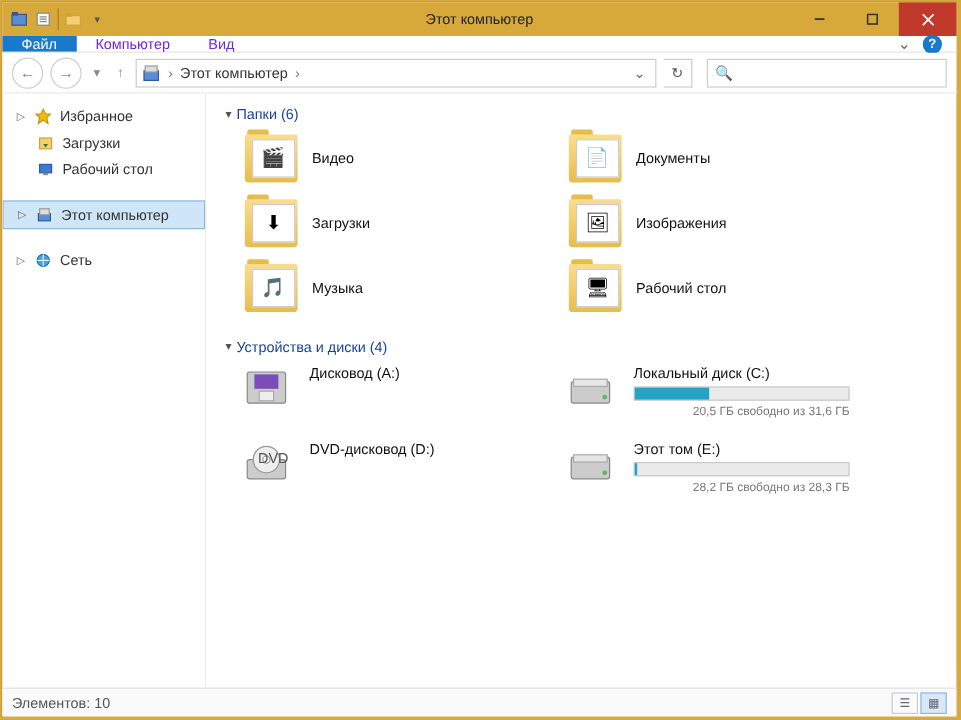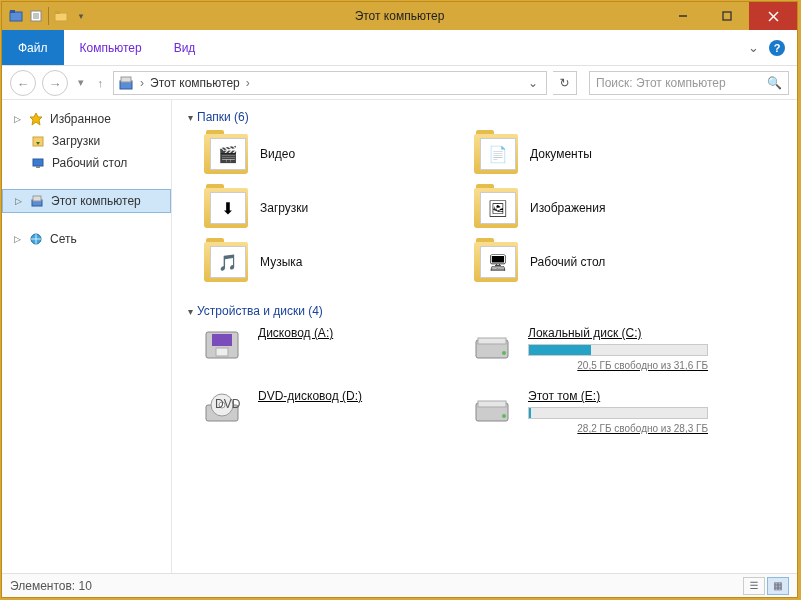--- a/index.html
+++ b/index.html
@@ -6,21 +6,21 @@
   body { width: 801px; height: 600px; background: #d6a93a; overflow: hidden; }
   .window { width: 797px; height: 597px; margin: 1px; border: 1px solid #c08a15; background: #fff; display: flex; flex-direction: column; }
   .titlebar { height: 28px; background: #d6a93a; display: flex; align-items: center; color: #333; position: relative; }
   .qat { display: flex; align-items: center; gap: 4px; padding: 0 6px; }
   .qat-icon { width: 16px; height: 16px; display: flex; align-items: center; justify-content: center; }
   .qat-sep { width: 1px; height: 18px; background: rgba(0,0,0,.25); }
   .title-text { position: absolute; left: 50%; transform: translateX(-50%); color: #222; }
   .win-controls { margin-left: auto; display: flex; height: 100%; }
   .win-btn { width: 44px; display: flex; align-items: center; justify-content: center; color: #333; }
   .win-btn.close { background: #c0392b; color: #fff; width: 48px; }
-  .ribbon-tabs { height: 36px; display: flex; align-items: stretch; border-bottom: 1px solid #e1e1e1; background: #fff; }
+  .ribbon-tabs { height: 14px; display: flex; align-items: stretch; border-bottom: 1px solid #e1e1e1; background: #fff; }
   .file-tab { background: #1979ca; color: #fff; padding: 0 16px; display: flex; align-items: center; }
   .ribbon-tab { padding: 0 16px; display: flex; align-items: center; color: #6d28d9; }
   .ribbon-spacer { flex: 1; }
   .ribbon-help { display: flex; align-items: center; gap: 10px; padding-right: 12px; color: #666; }
   .help-q { width: 16px; height: 16px; border-radius: 50%; background: #1979ca; color: #fff; display: flex; align-items: center; justify-content: center; font-size: 11px; font-weight: bold; }
   .navbar { height: 34px; display: flex; align-items: center; gap: 6px; padding: 4px 8px; border-bottom: 1px solid #e6e6e6; background: #fff; }
   .nav-circle { width: 26px; height: 26px; border: 1px solid #ccc; border-radius: 50%; display: flex; align-items: center; justify-content: center; color: #888; font-size: 13px; }
   .nav-chev { color: #888; padding: 0 4px; font-size: 11px; }
   .addrbar { flex: 1; height: 24px; border: 1px solid #ccc; display: flex; align-items: center; padding: 0 4px; gap: 4px; }
   .addr-icon { width: 16px; height: 16px; }
@@ -47,21 +47,21 @@
   .folder-grid { display: grid; grid-template-columns: repeat(2, 250px); gap: 6px 20px; margin-bottom: 18px; margin-left: 12px; }
   .folder-item { display: flex; align-items: center; gap: 12px; padding: 4px; }
   .folder-icon { width: 44px; height: 40px; position: relative; }
   .folder-back { position: absolute; inset: 0; background: linear-gradient(#f9dd8f,#e6bd4d); border-radius: 2px 2px 3px 3px; }
   .folder-tab { position: absolute; top: -4px; left: 2px; width: 18px; height: 6px; background: #e6bd4d; border-radius: 2px 2px 0 0; }
   .folder-front { position: absolute; left: 6px; top: 4px; right: 2px; bottom: 4px; background: #fff; border: 1px solid #ccc; display: flex; align-items: center; justify-content: center; }
   .folder-label { color: #111; }
   .drive-grid { display: grid; grid-template-columns: repeat(2, 260px); gap: 14px 10px; margin-left: 12px; }
   .drive-item { display: flex; align-items: flex-start; gap: 12px; padding: 2px; }
   .drive-icon { width: 44px; height: 40px; display: flex; align-items: center; justify-content: flex-start; }
-  .drive-info { display: flex; flex-direction: column; gap: 4px; text-decoration: underline; }
+  .drive-info { display: flex; flex-direction: column; gap: 4px; }
   .drive-name { color: #111; }
   .drive-bar { width: 180px; height: 12px; background: #eaeaea; border: 1px solid #c9c9c9; position: relative; }
   .drive-fill { position: absolute; top: 0; left: 0; bottom: 0; background: #24a3c7; }
   .drive-sub { color: #777; font-size: 10px; text-align: right; }
   .statusbar { height: 24px; border-top: 1px solid #e1e1e1; display: flex; align-items: center; padding: 0 8px; color: #555; background: #fafafa; }
   .status-spacer { flex: 1; }
   .status-view { width: 22px; height: 18px; border: 1px solid #ccc; margin-left: 2px; display: flex; align-items: center; justify-content: center; font-size: 10px; color: #667; }
   .status-view.active { background: #d9e8f7; border-color: #8db9e0; }
   svg { display: block; }
 </style>
@@ -139,21 +139,20 @@
             <rect x="3" y="2" width="10" height="5" fill="#ddd" stroke="#999"></rect>
           </svg>
       </span>
       <span class="addr-sep">›</span>
       <span class="addr-text">Этот компьютер</span>
       <span class="addr-sep">›</span>
       <span class="addr-drop">⌄</span>
     </div>
     <div class="refresh-btn">↻</div>
     <div class="searchbar">
-      <input class="search-input" placeholder="Поиск: Этот компьютер" style="">
       <span class="search-icon">🔍</span>
     </div>
   </div>
 
   <div class="body-row">
 
     <div class="sidebar">
       <div class="side-group">
         <div class="side-item top">
           <span class="side-caret">▷</span>

